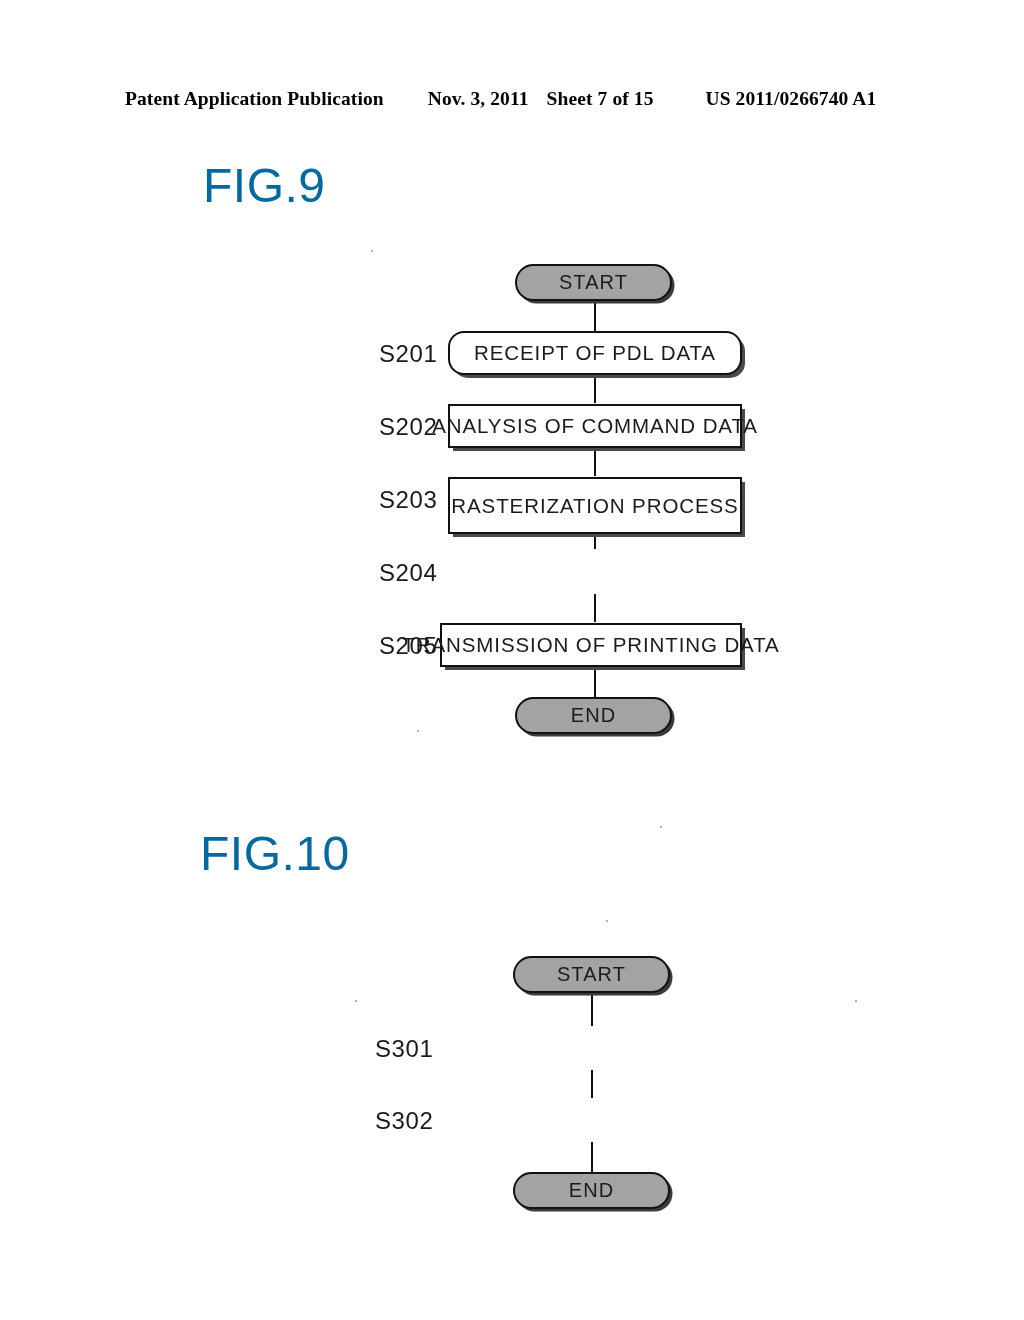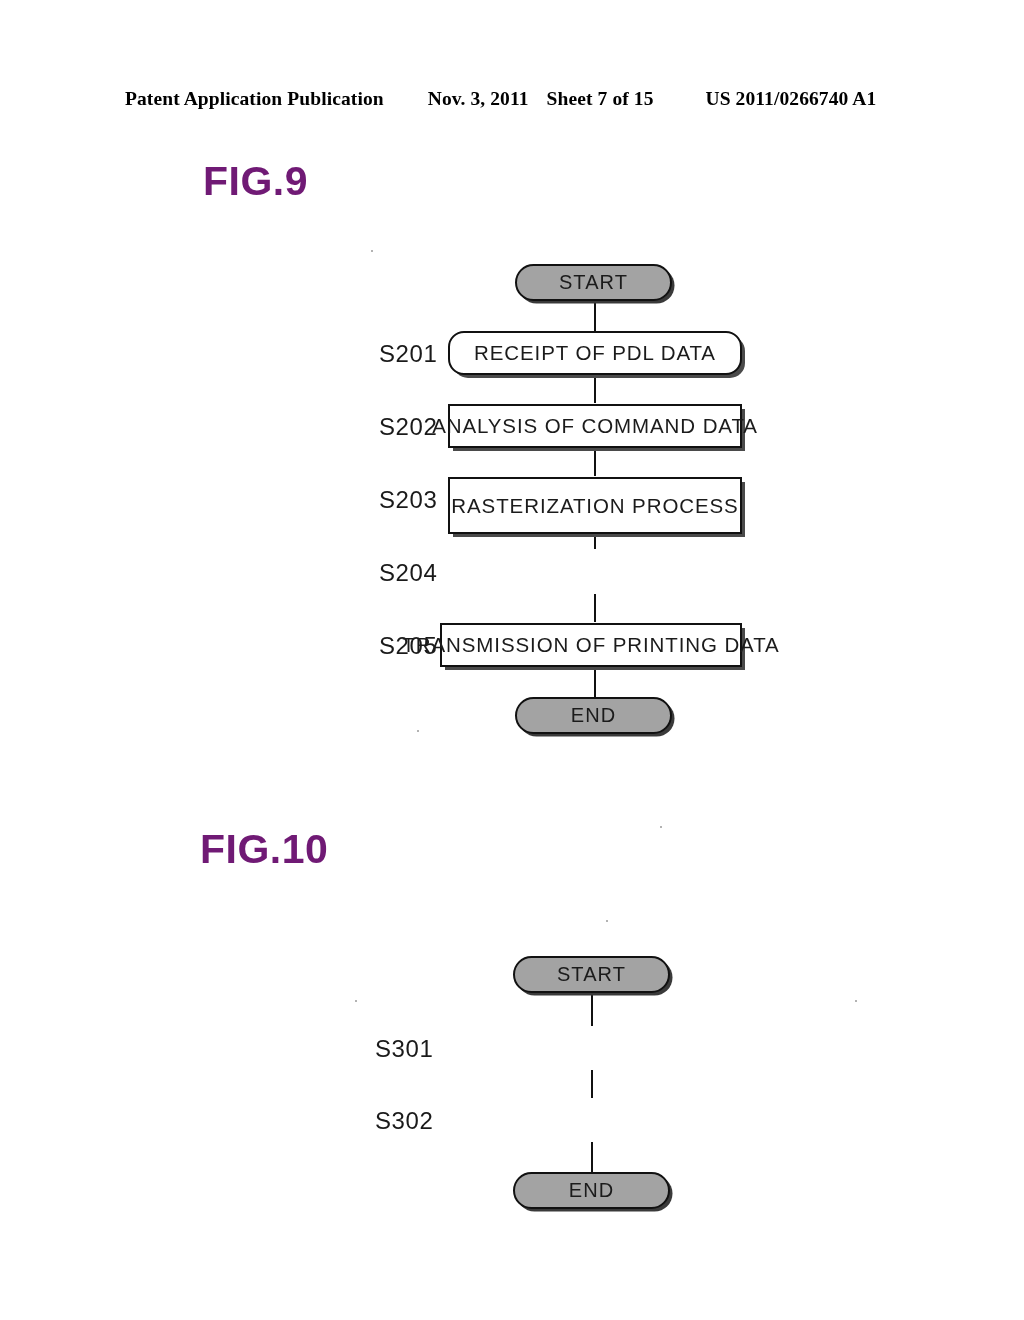--- a/index.html
+++ b/index.html
@@ -34,24 +34,24 @@
   }
   .hdr-pub      { }
   .hdr-date     { margin-left: 44px; }
   .hdr-sheet    { margin-left: 18px; }
   .hdr-docnum   { margin-left: 52px; }
 
   
   .fig-title {
     position: absolute;
     font-family: "Liberation Sans", sans-serif;
-    font-weight: 700;
-    font-size: 41px;
+    font-weight: 400;
+    font-size: 48px;
     letter-spacing: 0.5px;
-    color: #701a75;
+    color: #0369a1;
     white-space: nowrap;
   }
   #fig9-title  { left: 203px; top: 158px; }
   #fig10-title { left: 200px; top: 826px; }
 
   
   .step-label {
     position: absolute;
     font-family: "Liberation Sans", sans-serif;
     font-size: 24px;

